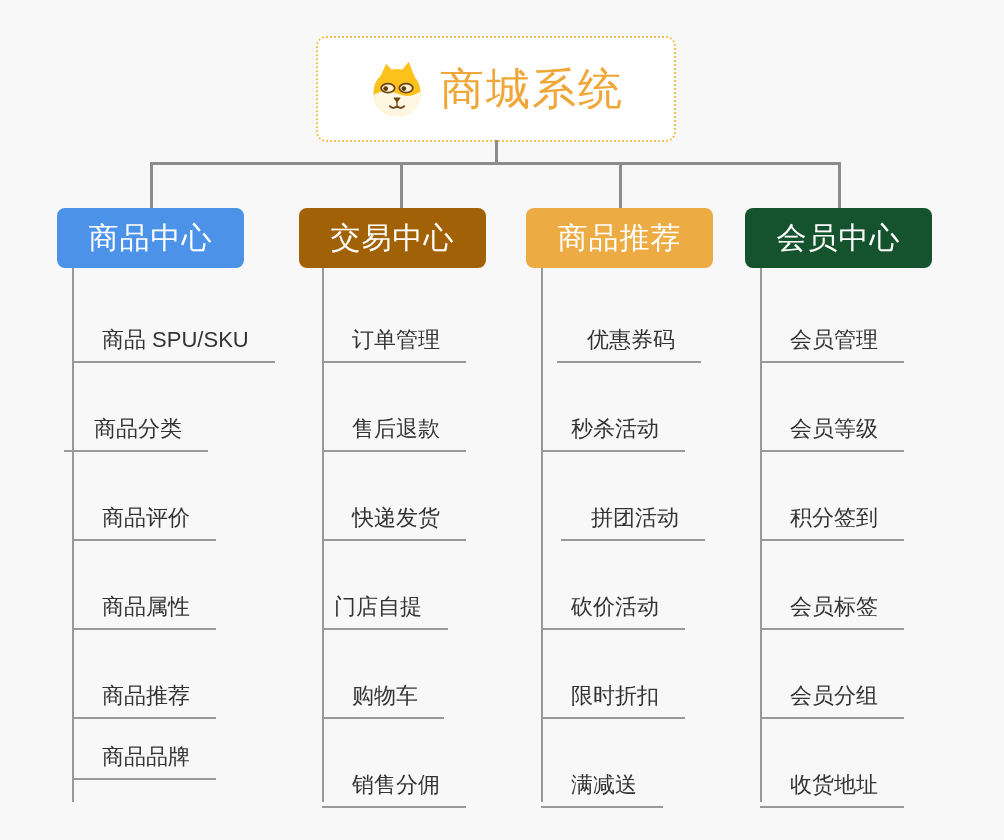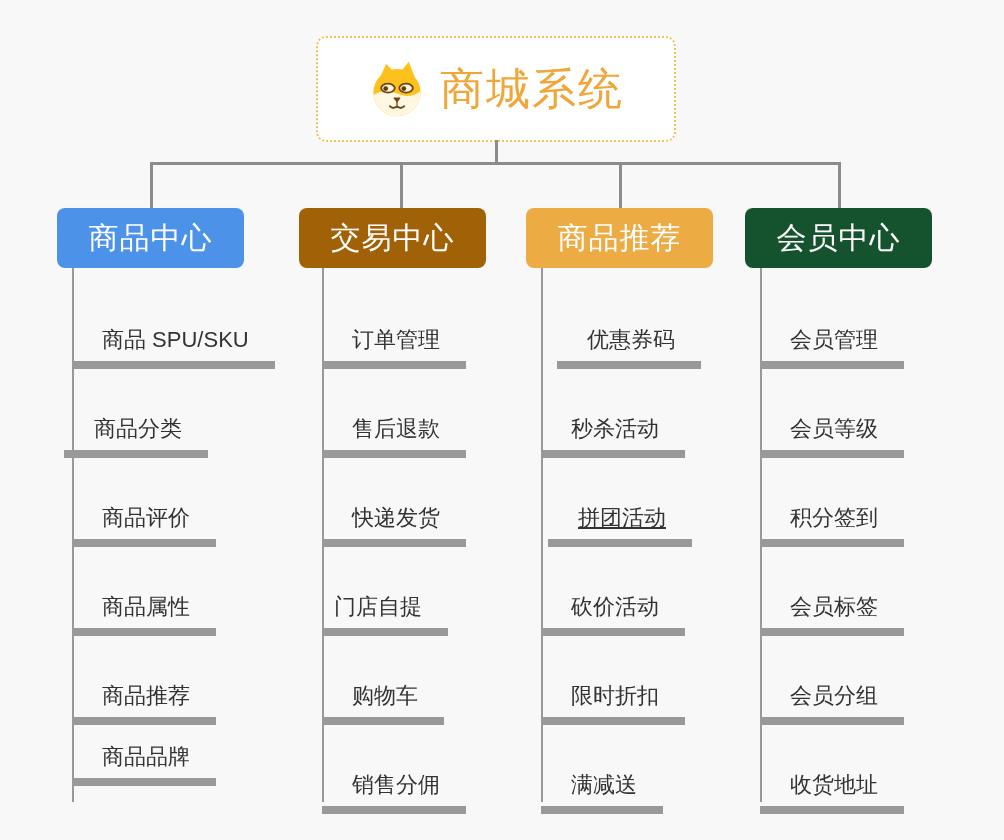--- a/index.html
+++ b/index.html
@@ -37,21 +37,21 @@
     display:flex;align-items:center;justify-content:center;
     color:#ffffff;font-size:30px;letter-spacing:1px;
     cursor:pointer;
   }
 
   
   .leaf{
     position:absolute;height:44px;
     display:flex;align-items:flex-end;
     padding:0 26px 6px 30px;
-    border-bottom:8px solid #404040;
+    border-bottom:2px solid #404040;
     font-size:22px;color:#333333;line-height:1.3;
     white-space:nowrap;width:max-content;
     cursor:pointer;
   }
 </style>
 </head>
 <body>
 
 <div class="canvas">
 
@@ -112,21 +112,21 @@
       <div class="leaf" style="left: 322px; top: 489px; border-bottom-color: rgb(153, 153, 153);">快递发货</div>
       <div class="leaf" style="left: 322px; top: 578px; border-bottom-color: rgb(153, 153, 153); padding-left: 12px;">门店自提</div>
       <div class="leaf" style="left: 322px; top: 667px; border-bottom-color: rgb(153, 153, 153);">购物车</div>
       <div class="leaf" style="left: 322px; top: 756px; border-bottom-color: rgb(153, 153, 153);">销售分佣</div>
       <div class="branch-header" style="left: 526px; top: 208px; background: rgb(236, 171, 67);">
         <span>商品推荐</span>
       </div>
       <div class="trunk" style="left: 541px; top: 268px; height: 534px; background: rgb(153, 153, 153);"></div>
       <div class="leaf" style="left: 541px; top: 311px; border-bottom-color: rgb(153, 153, 153); margin-left: 16px;">优惠券码</div>
       <div class="leaf" style="left: 541px; top: 400px; border-bottom-color: rgb(153, 153, 153);">秒杀活动</div>
-      <div class="leaf" style="left: 548px; top: 489px; border-bottom-color: rgb(153, 153, 153); text-decoration: underline;">拼团活动</div>
+      <div class="leaf" style="left: 561px; top: 489px; border-bottom-color: rgb(153, 153, 153);">拼团活动</div>
       <div class="leaf" style="left: 541px; top: 578px; border-bottom-color: rgb(153, 153, 153);">砍价活动</div>
       <div class="leaf" style="left: 541px; top: 667px; border-bottom-color: rgb(153, 153, 153);">限时折扣</div>
       <div class="leaf" style="left: 541px; top: 756px; border-bottom-color: rgb(153, 153, 153);">满减送</div>
       <div class="branch-header" style="left: 745px; top: 208px; background: #14532d;">
         <span>会员中心</span>
       </div>
       <div class="trunk" style="left: 760px; top: 268px; height: 534px; background: rgb(153, 153, 153);"></div>
       <div class="leaf" style="left: 760px; top: 311px; border-bottom-color: rgb(153, 153, 153);">会员管理</div>
       <div class="leaf" style="left: 760px; top: 400px; border-bottom-color: rgb(153, 153, 153);">会员等级</div>
       <div class="leaf" style="left: 760px; top: 489px; border-bottom-color: rgb(153, 153, 153);">积分签到</div>

